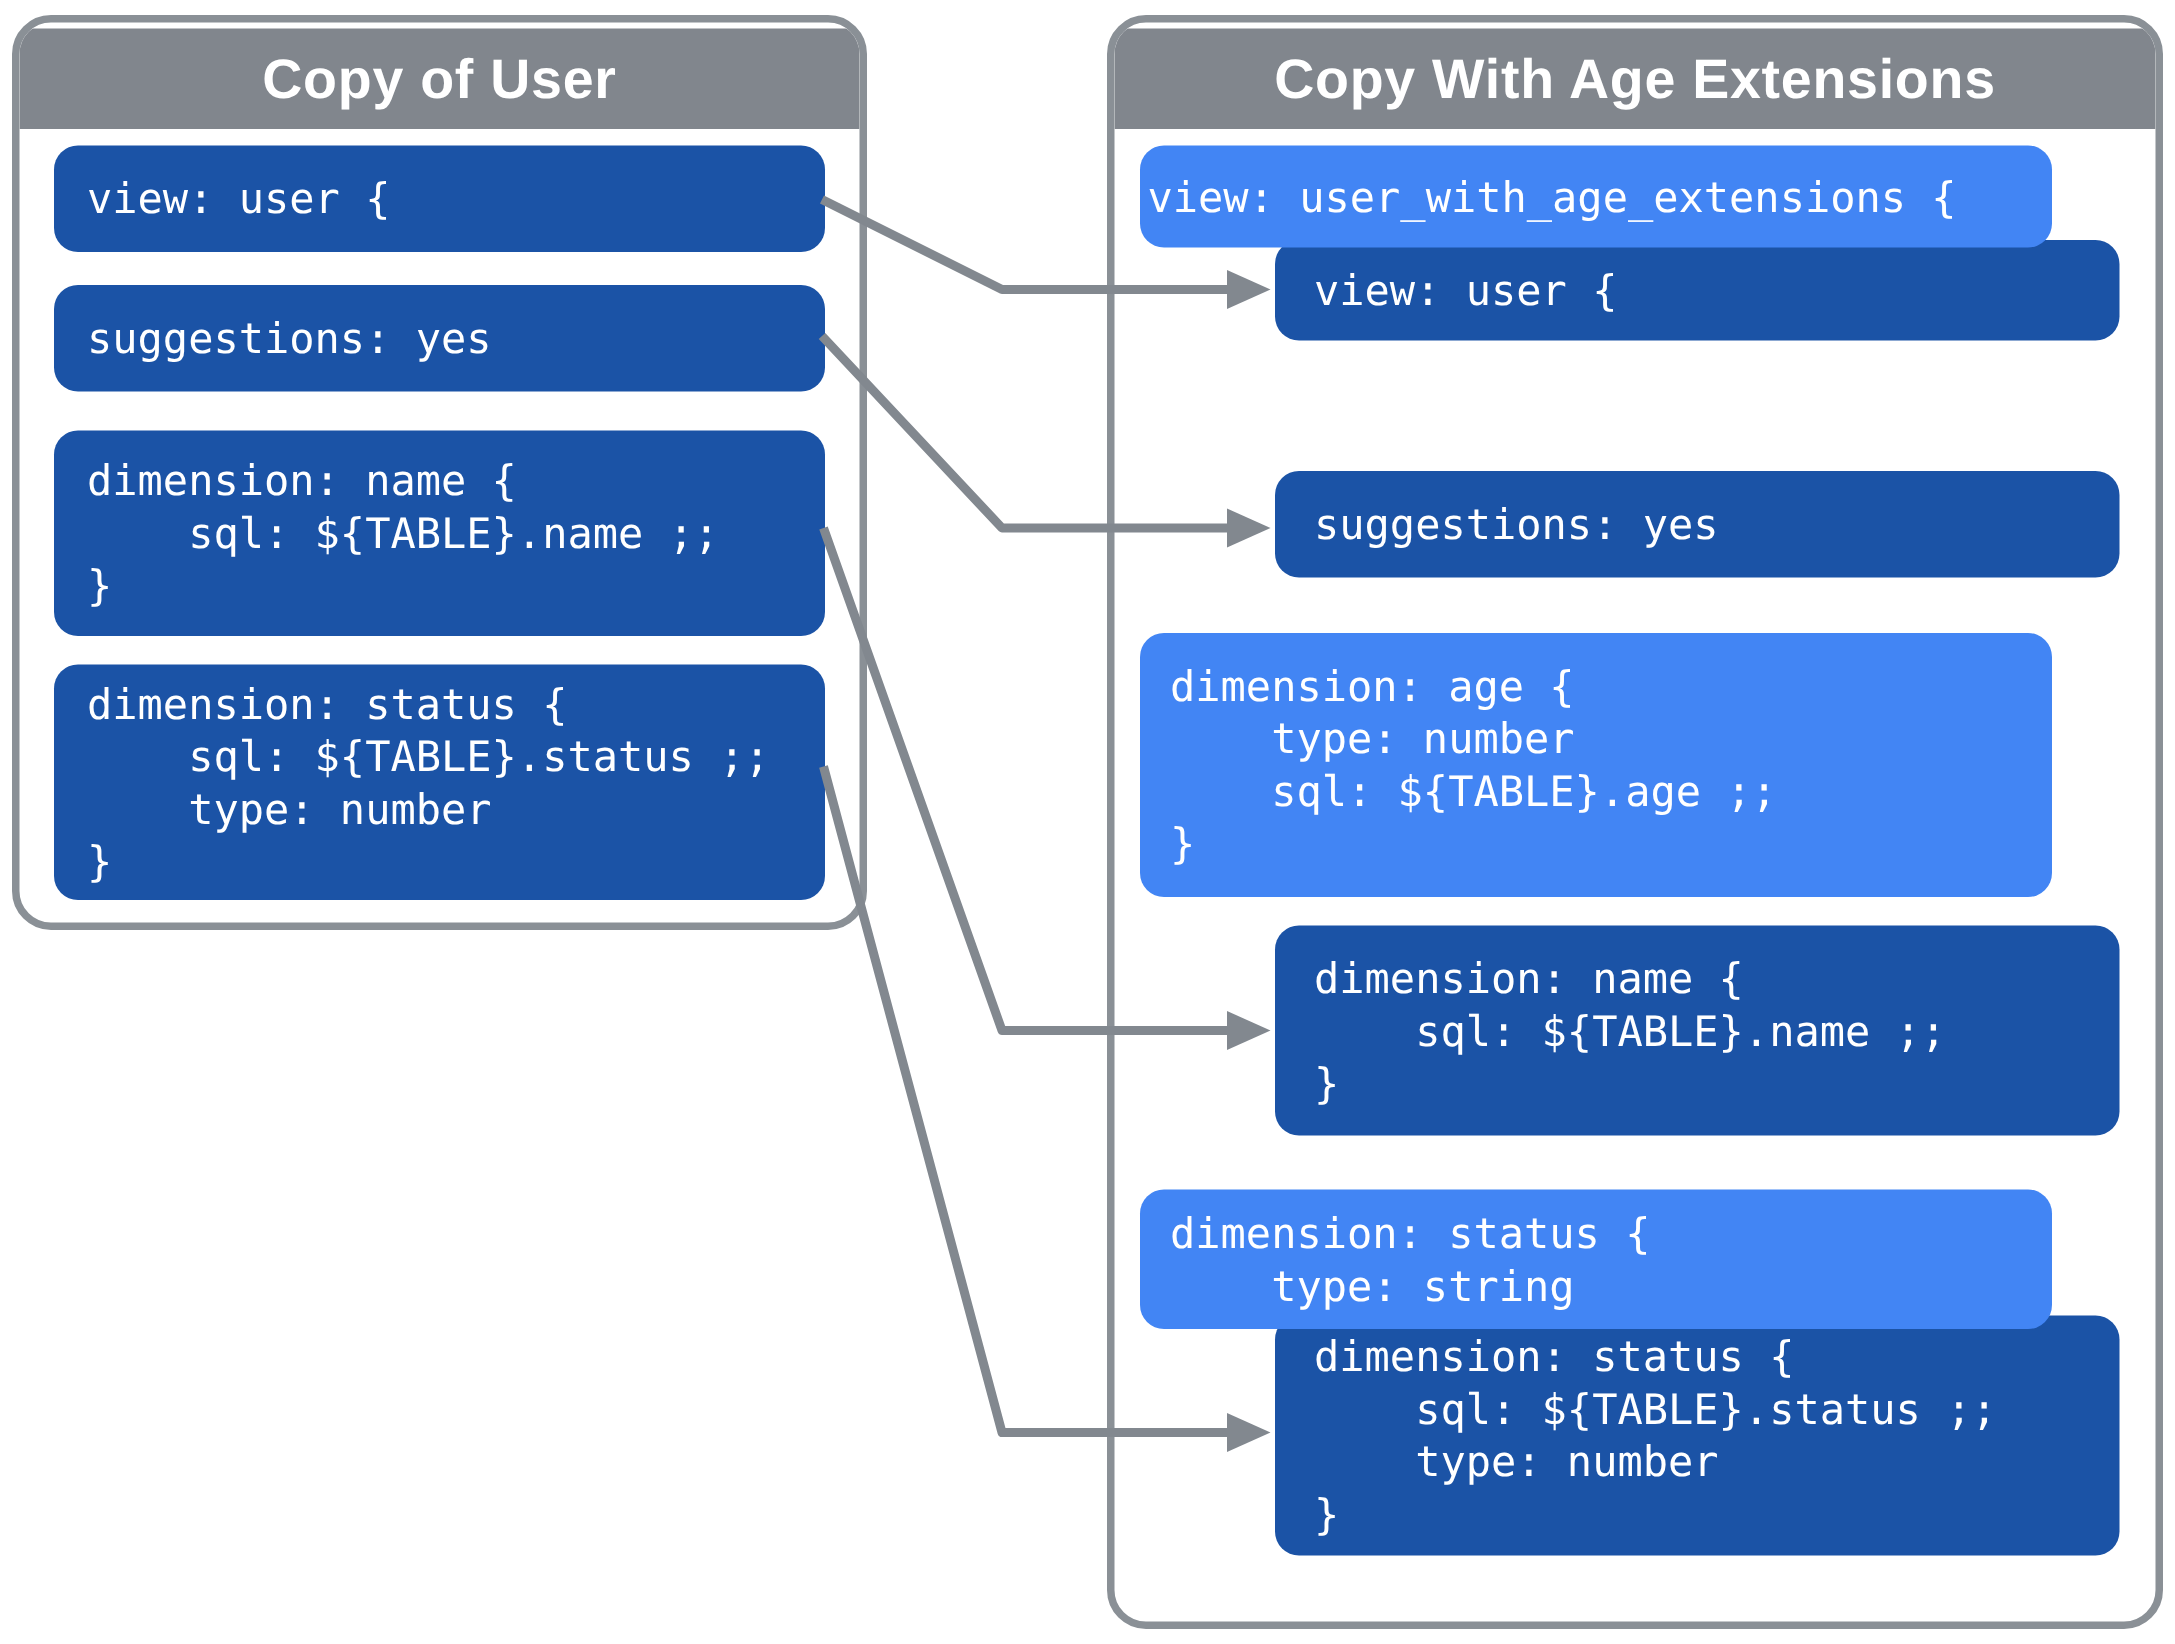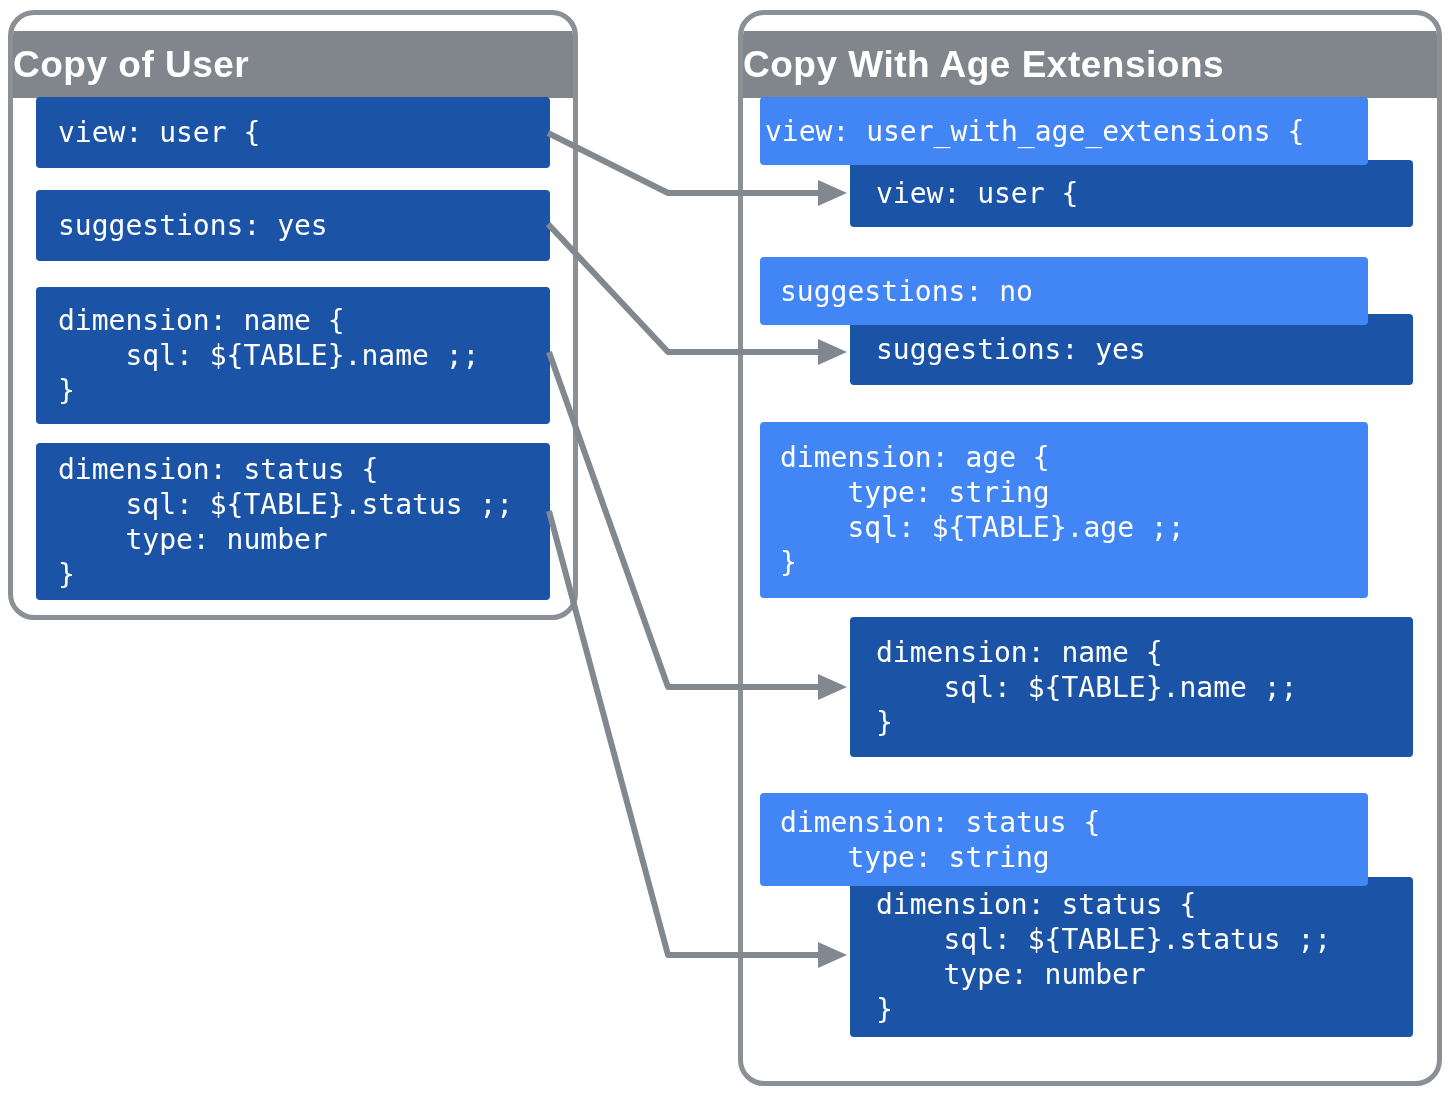--- a/index.html
+++ b/index.html
@@ -18,37 +18,37 @@
   .panel {
     position: absolute;
     background: #ffffff;
     border: 5px solid #8a9096;
     border-radius: 26px;
     overflow: hidden;
     box-sizing: border-box;
   }
   .panel-header {
     position: absolute;
-    left: 0; top: 16px; right: 0;
+    left: 0; top: 4px; right: 0;
     height: 67px;
     background: #81868d;
     display: flex;
     align-items: center;
-    justify-content: flex-start;
+    justify-content: center;
   }
   .panel-title {
     color: #ffffff;
     font-size: 37px;
     font-weight: 600;
     letter-spacing: 0.5px;
     white-space: nowrap;
   }
   .block {
     position: absolute;
-    border-radius: 4px;
+    border-radius: 16px;
     box-sizing: border-box;
     display: flex;
     flex-direction: column;
     justify-content: center;
   }
   .block.dark  { background: #1b53a6; }
   .block.light { background: #4285f4; }
   .code {
     color: #ffffff;
     font-family: "DejaVu Sans Mono", "Liberation Mono", monospace;
@@ -107,27 +107,24 @@
   <div class="block dark" style="left:850px; top:160px; width:563px; height:67px; padding-left:26px;">
     <pre class="code">view: user {</pre>
   </div>
   <div class="block light" style="left:760px; top:97px; width:608px; height:68px; padding-left:5px;">
     <pre class="code">view: user_with_age_extensions {</pre>
   </div>
 
   <div class="block dark" style="left:850px; top:314px; width:563px; height:71px; padding-left:26px;">
     <pre class="code">suggestions: yes</pre>
   </div>
-  <div class="block light" style="left:760px; top:257px; width:608px; height:68px; padding-left:20px;">
-    <pre class="code">suggestions: no</pre>
-  </div>
 
   <div class="block light" style="left:760px; top:422px; width:608px; height:176px; padding-left:20px;">
     <pre class="code">dimension: age {
-    type: string
+    type: number
     sql: ${TABLE}.age ;;
 }</pre>
   </div>
 
   <div class="block dark" style="left:850px; top:617px; width:563px; height:140px; padding-left:26px;">
     <pre class="code">dimension: name {
     sql: ${TABLE}.name ;;
 }</pre>
   </div>
 

